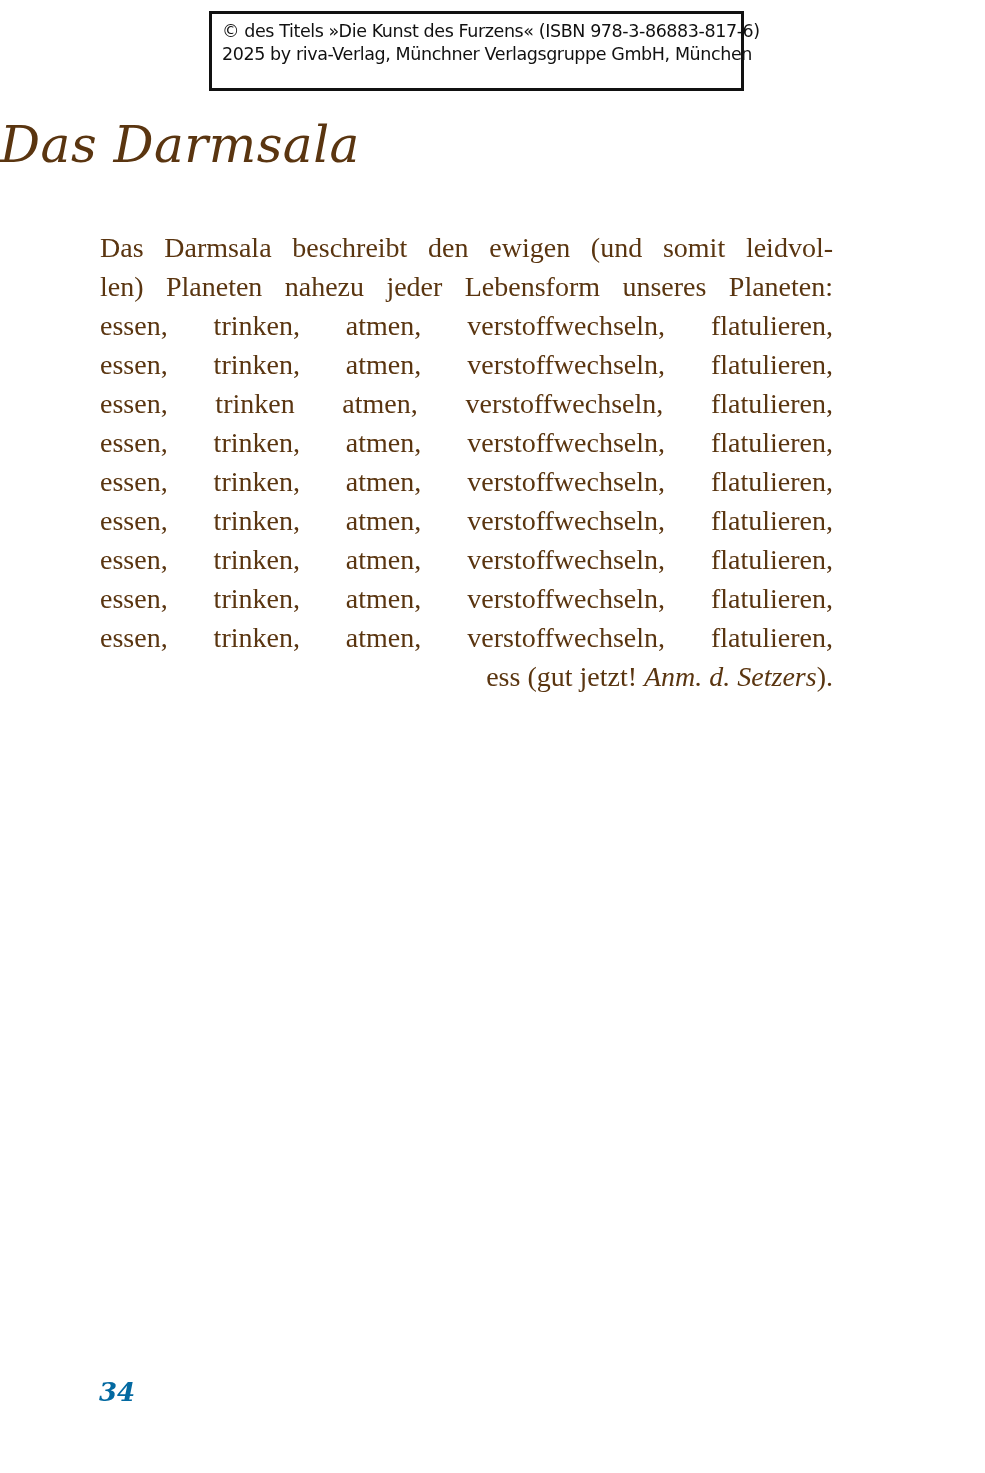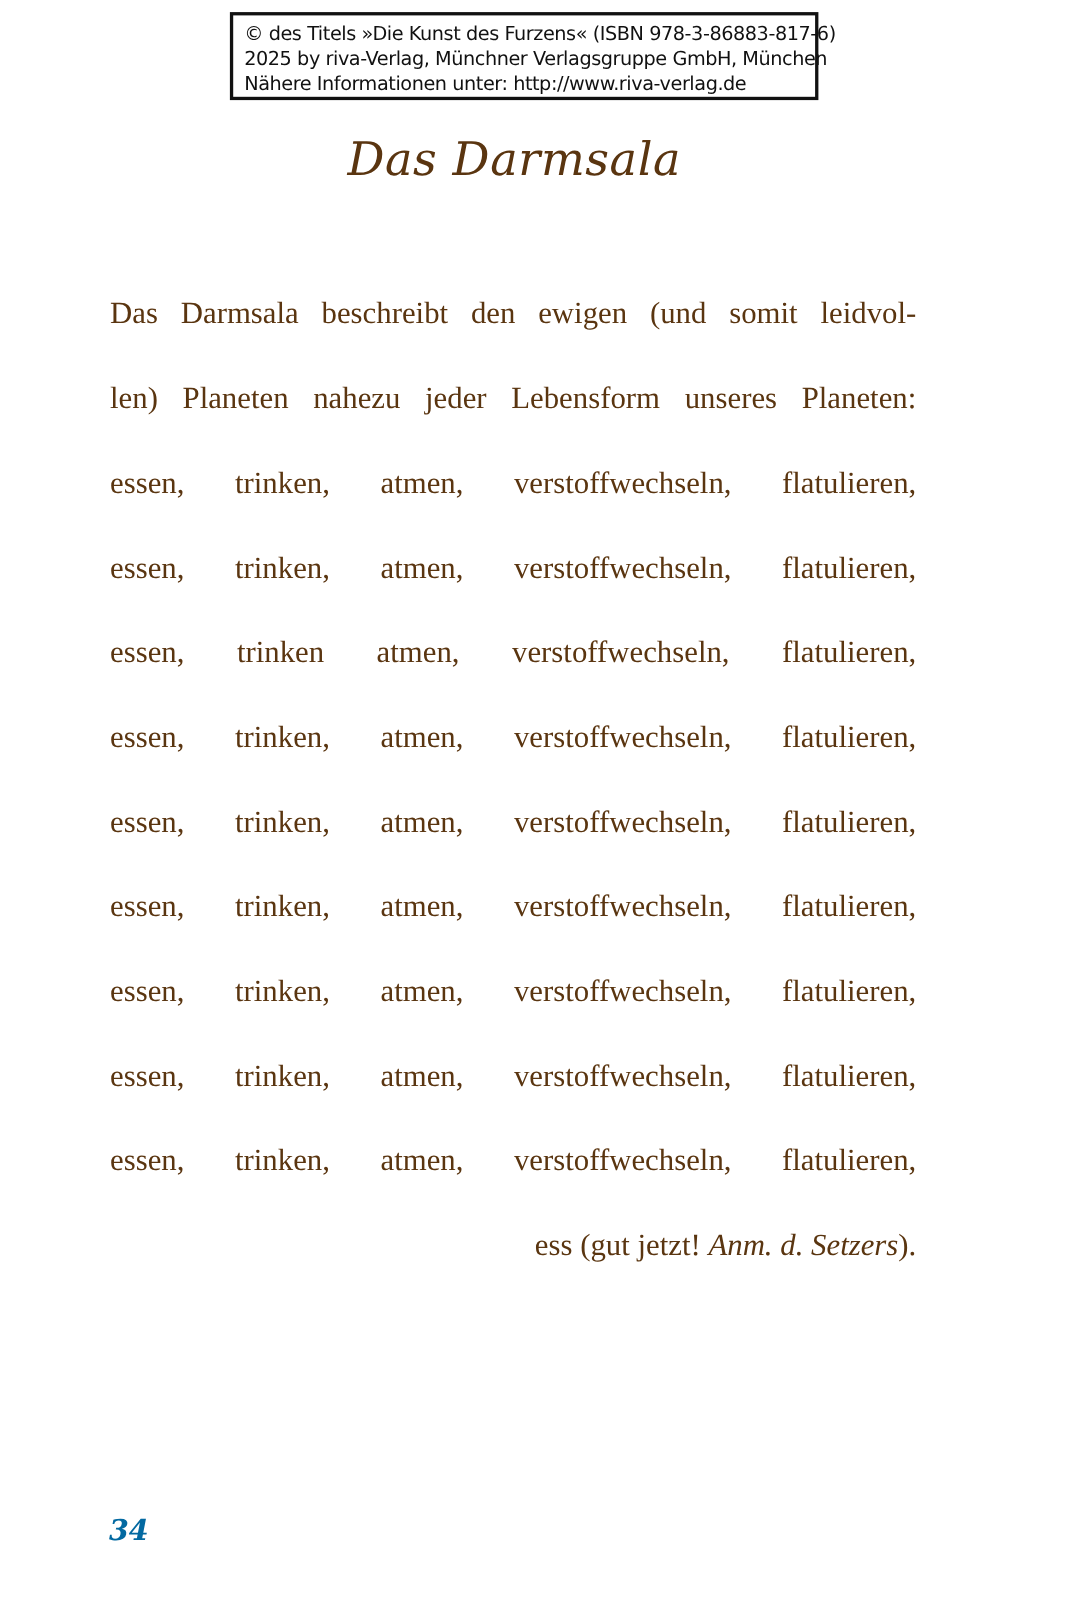--- a/index.html
+++ b/index.html
@@ -32,43 +32,41 @@
       margin-left: 44px;
     }
     .copyright-line {
       display: block;
     }
     .chapter-title {
       position: absolute;
       left: 0;
       width: 935px;
       top: 112px;
-      text-align: center;
       font-family: "DejaVu Serif", "Liberation Serif", serif;
       font-style: italic;
-      font-size: 42px;
+      font-size: 50px;
       line-height: 66px;
       color: #5a3510;
       letter-spacing: 0.5px;
     }
     .body-text {
       position: absolute;
       left: 100px;
       top: 228px;
       width: 733px;
       color: #5a3510;
       font-family: "Liberation Serif", "DejaVu Serif", serif;
       font-size: 28px;
       line-height: 39px;
     }
     .text-line {
       display: block;
       height: 39px;
       white-space: nowrap;
-      margin-top: 38px;
     }
     .justified {
       text-align: justify;
       text-align-last: justify;
     }
     .last-line {
       text-align: right;
     }
     .italic {
       font-style: italic;
@@ -84,21 +82,20 @@
       line-height: 32px;
       color: #0369a1;
     }
   </style>
 </head>
 <body>
 
 <div class="copyright-box">
   <span class="copyright-line">© des Titels »Die Kunst des Furzens« (ISBN 978-3-86883-817-6)</span>
   <span class="copyright-line">2025 by riva-Verlag, Münchner Verlagsgruppe GmbH, München</span>
-  <span class="copyright-line">Nähere Informationen unter: http://www.riva-verlag.de</span>
 </div>
 
 <h1 class="chapter-title" style="margin:0;font-weight:normal;">Das Darmsala</h1>
 
 <div class="body-text">
   <span class="text-line justified">Das Darmsala beschreibt den ewigen (und somit leidvol-</span>
   <span class="text-line justified">len) Planeten nahezu jeder Lebensform unseres Planeten:</span>
   <span class="text-line justified">essen, trinken, atmen, verstoffwechseln, flatulieren,</span>
   <span class="text-line justified">essen, trinken, atmen, verstoffwechseln, flatulieren,</span>
   <span class="text-line justified">essen, trinken atmen, verstoffwechseln, flatulieren,</span>

